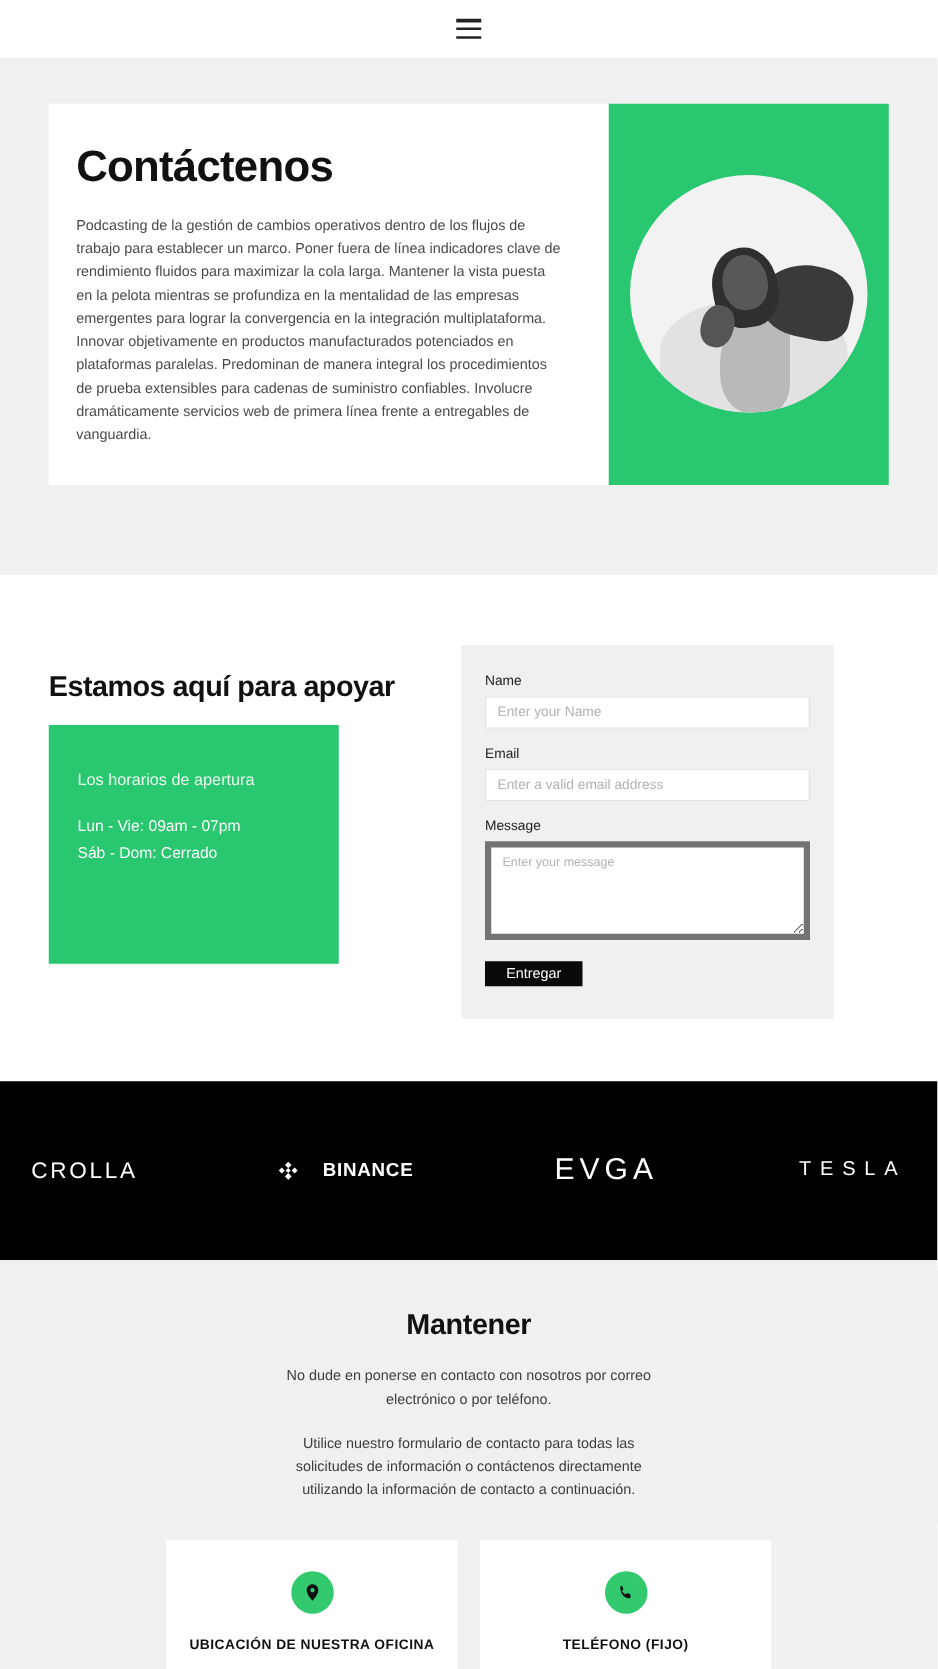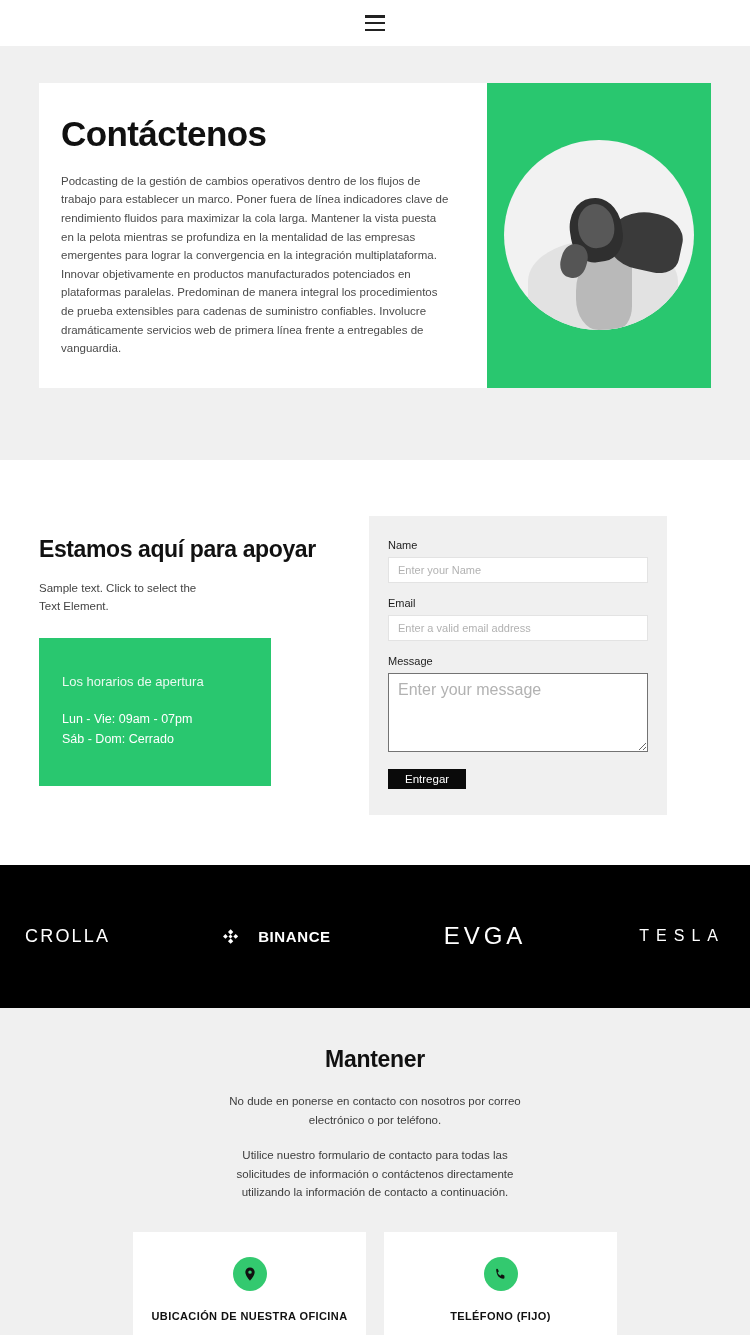--- a/index.html
+++ b/index.html
@@ -156,21 +156,21 @@
   .support-sub {
     font-size: 11.5px;
     line-height: 1.55;
     color: #444444;
     max-width: 172px;
     margin-bottom: 22px;
   }
   .hours-box {
     background: #29c76f;
     width: 232px;
-    height: 148px;
+    height: 191px;
     padding: 36px 0 0 23px;
   }
   .hours-title {
     font-size: 13px;
     color: #e9f9ef;
     margin-bottom: 20px;
     font-weight: 400;
   }
   .hours-line {
     font-size: 12.5px;
@@ -200,23 +200,23 @@
     padding: 0 9px;
     font-family: "Liberation Sans", sans-serif;
     outline: none;
     margin-bottom: 14px;
     display: block;
   }
   .field-input::placeholder { color: #b2b2b2; }
   .field-area {
     width: 100%;
     height: 79px;
-    border: 1px solid #737373;
-    background: #ffffff;
-    font-size: 16px;
+    border: 5px solid #737373;
+    background: #ffffff;
+    font-size: 10px;
     color: #444444;
     padding: 7px 9px;
     font-family: "Liberation Sans", sans-serif;
     outline: none;
     resize: vertical;
     display: block;
     margin-bottom: 17px;
   }
   .field-area::placeholder { color: #b2b2b2; }
   .submit-btn {
@@ -359,21 +359,20 @@
       </div>
     </div>
   </div>
 </section>
 
 <section class="support-section">
   <div class="support-wrap">
 
     <div class="support-left">
       <h2 class="support-title">Estamos aquí para apoyar</h2>
-      <p class="support-sub">Sample text. Click to select the Text Element.</p>
       <div class="hours-box">
         <div class="hours-title">Los horarios de apertura</div>
         <div class="hours-line">Lun - Vie: 09am - 07pm</div>
         <div class="hours-line">Sáb - Dom: Cerrado</div>
       </div>
     </div>
 
     <div class="form-panel">
       <label class="field-label">Name</label>
       <input class="field-input" type="text" placeholder="Enter your Name" style="">

